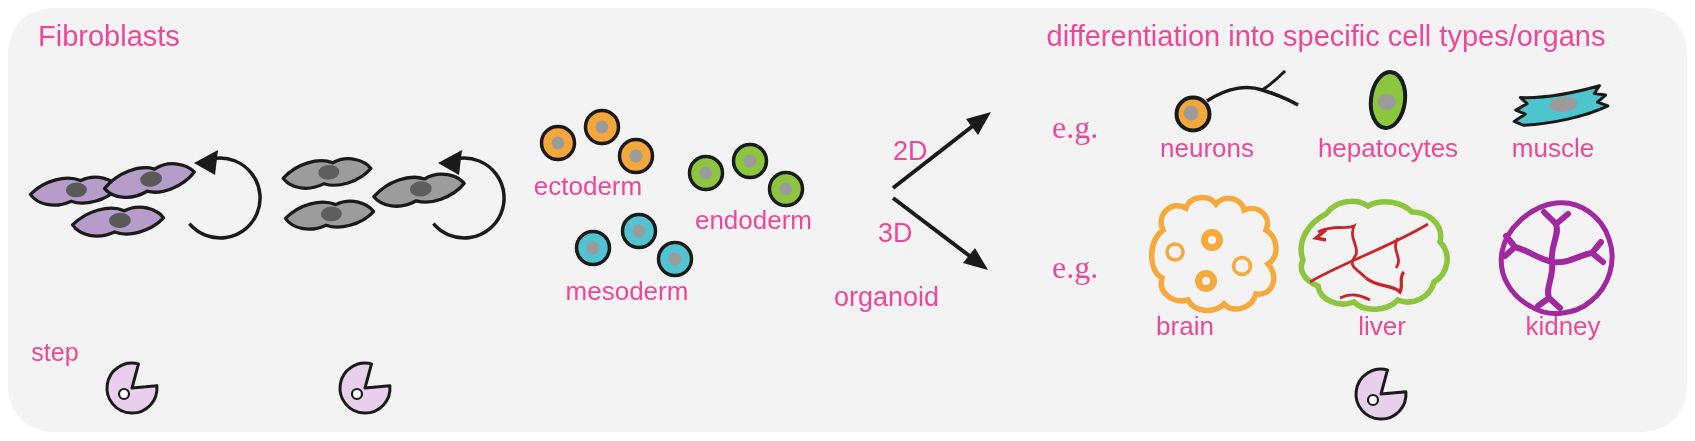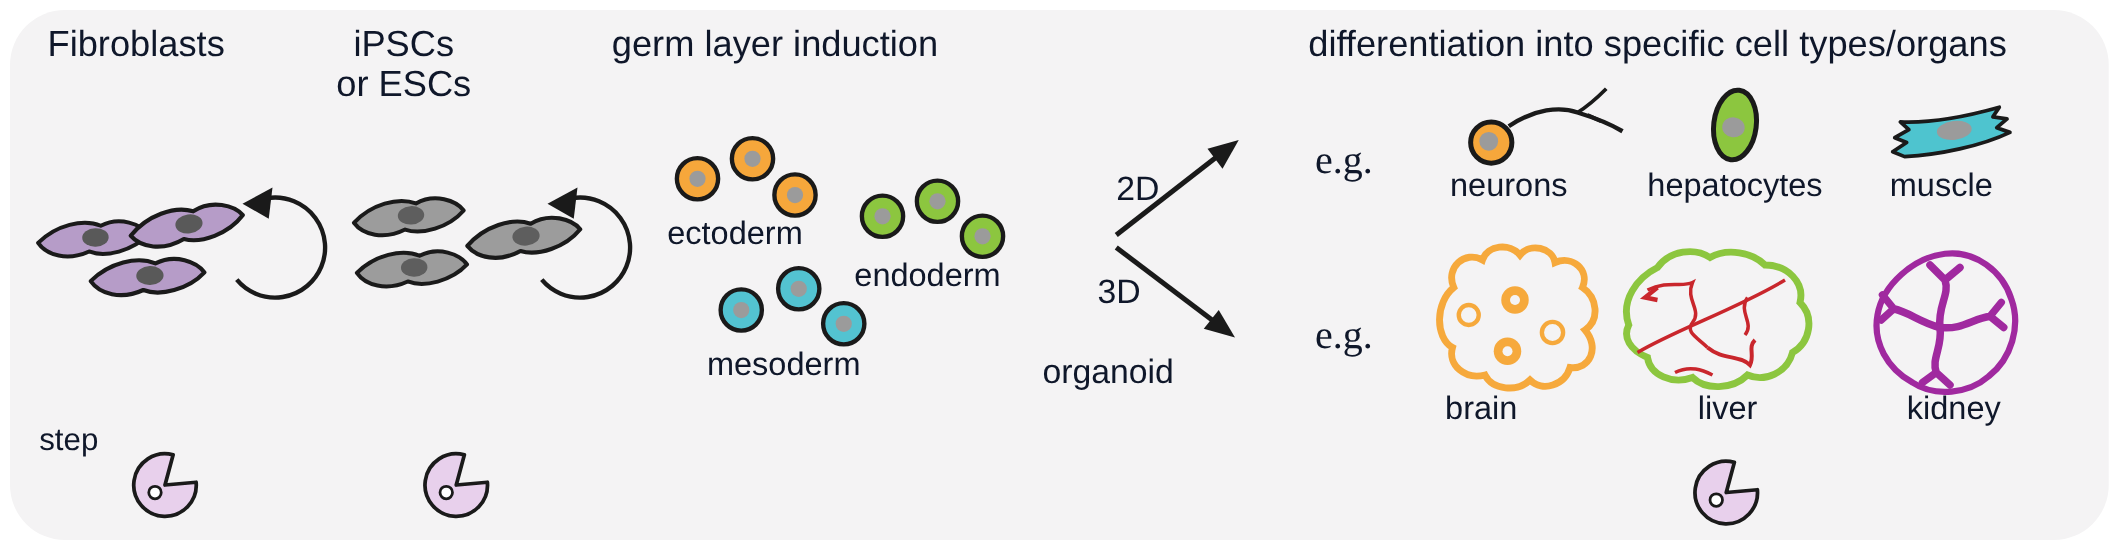--- a/index.html
+++ b/index.html
@@ -1,17 +1,17 @@
 <!DOCTYPE html>
 <html><head>
 <meta charset="utf-8">
 <style>
   html,body{margin:0;padding:0;background:#ffffff;}
   .stage{position:relative;width:1695px;height:441px;background:#ffffff;overflow:hidden;
-         font-family:"Liberation Sans", sans-serif;color:#0f172a;}
+         font-family:"Liberation Sans", sans-serif;color:#ec4899;}
   .panel{position:absolute;left:8px;top:8px;width:1679px;height:424px;border-radius:44px;}
   .art{position:absolute;left:0;top:0;width:1695px;height:441px;}
   .txt{position:absolute;white-space:nowrap;line-height:1.12;}
   .title{font-size:29px;}
   .ctr{text-align:center;}
   .lbl{font-size:26px;}
   .branch{font-size:27px;}
   .eg{font-size:32px;font-family:Liberation Serif, serif;}
   .crispr{font-size:25px;line-height:1.5;}
 </style>
@@ -153,31 +153,26 @@
       <path d="M1552,262 C1554,278 1545,287 1549,298 M1549,298 L1538,306 M1549,298 L1560,308" fill="none" stroke-width="6" stroke-linecap="round" stroke="#a0299f"></path>
     </g>
 
     <use href="#pacman" transform="translate(105,356)"></use>
     <use href="#pacman" transform="translate(338,356)"></use>
     <use href="#pacman" transform="translate(1354,362)"></use>
   </svg>
 
   <div class="txt title" style="left:38px;top:20px;">Fibroblasts</div>
 
-  <div class="txt title ctr" style="left:243px;top:20px;width:160px;">
-    <div>iPSCs</div>
-    <div>or ESCs</div>
-  </div>
 
-  <div class="txt title ctr" style="left:460px;top:20px;width:320px;">germ layer induction</div>
 
   <div class="txt title ctr" style="left:996px;top:20px;width:660px;">differentiation into specific cell types/organs</div>
 
   <div class="txt lbl ctr" style="left:518px;top:172px;width:140px;">ectoderm</div>
-  <div class="txt lbl ctr" style="left:672px;top:206px;width:140px;">endoderm</div>
+  <div class="txt lbl ctr" style="left:672px;top:206px;width:140px;text-align:right;">endoderm</div>
   <div class="txt lbl ctr" style="left:557px;top:277px;width:140px;">mesoderm</div>
 
   <div class="txt branch" style="left:893px;top:136px;">2D</div>
   <div class="txt branch" style="left:878px;top:218px;">3D</div>
   <div class="txt branch" style="left:834px;top:250px;margin-top:32px;">organoid</div>
 
   <div class="txt eg" style="left:1052px;top:110px;">e.g.</div>
   <div class="txt eg" style="left:1052px;top:250px;">e.g.</div>
 
   <div class="txt lbl ctr" style="left:1308px;top:134px;width:160px;">hepatocytes</div>

